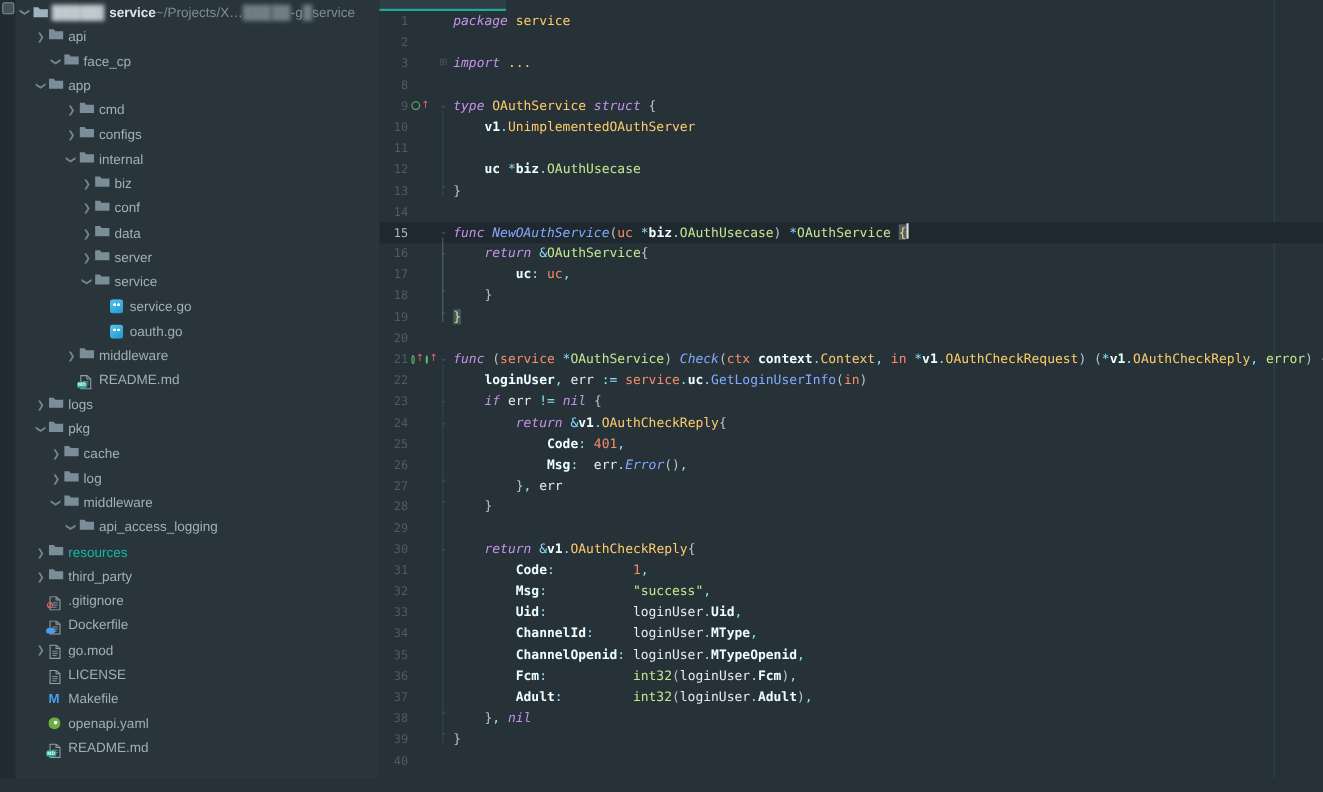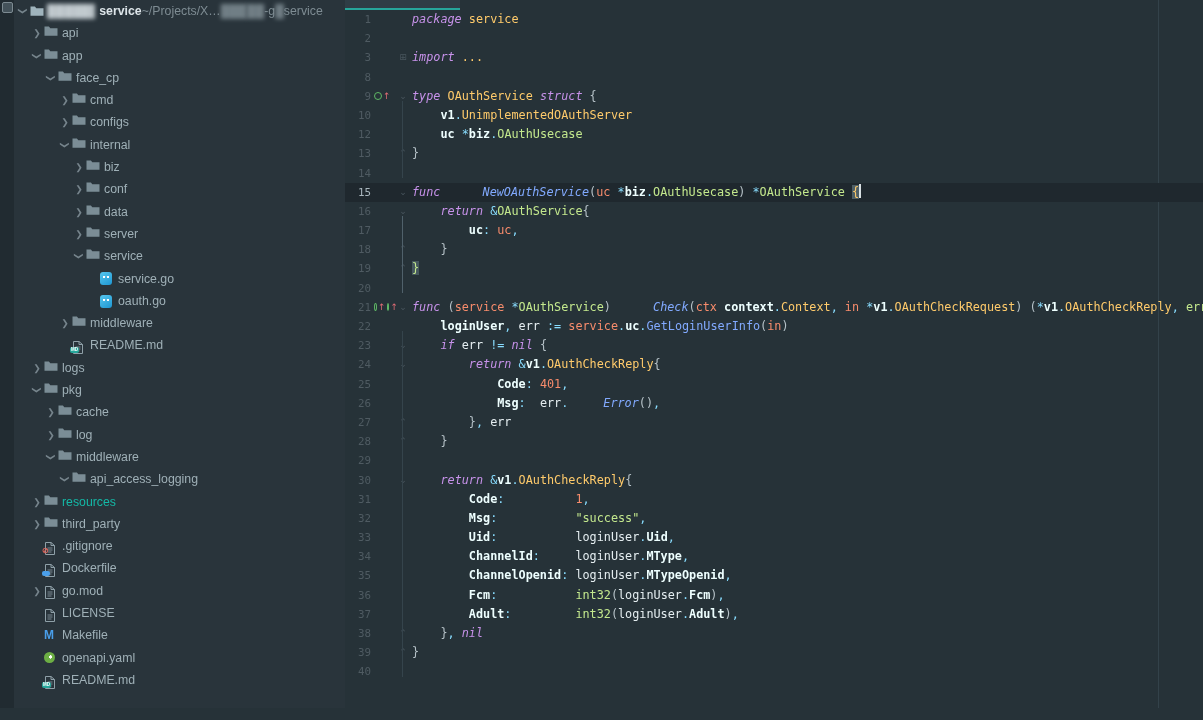--- a/index.html
+++ b/index.html
@@ -60,21 +60,21 @@
   .guide{position:absolute;left:57px;width:1px;background:#35444C;}
   .guide.strong{background:#50616B;}
 
   
   .gdot{width:8px;height:8px;border:1.6px solid #5FB865;border-radius:50%;display:inline-block;
         position:relative;box-sizing:border-box;}
   .garrow{color:#E06C75;font-size:9px;line-height:9px;font-family:"DejaVu Sans",sans-serif;}
 
   
   .k{color:#C792EA;font-style:italic;}
-  .f{color:#82AAFF;font-style:italic;margin-left:35px;}
+  .f{color:#82AAFF;font-style:italic;}
   .F{color:#82AAFF;}
   .t{color:#FFCB6B;}
   .g{color:#C3E88D;}
   .s{color:#C3E88D;}
   .n{color:#F78C6C;margin-top:12px;}
   .o{color:#89DDFF;}
   .p{color:#B6C2C8;}
   .w{color:#EEFFFF;font-weight:600;}
   .W{color:#E4EDF0;}
   .r{color:#F78C6C;}
@@ -109,37 +109,37 @@
         </div>
         <div class="trow" style="padding-left: 16px;">
           <span class="chev">❯</span>
           <span class="ficon">
             <span><svg width="14" height="12" viewBox="0 0 14 12">
                 <path d="M.5 1.5h4.4l1.4 1.8h7.2v7.4H.5z" fill="#7B8D96"></path>
               </svg></span>
           </span>
           <span class="tlabel">api</span>
         </div>
+        <div class="trow" style="padding-left: 30px;">
+          <span class="chev open">❯</span>
+          <span class="ficon">
+            <span><svg width="14" height="12" viewBox="0 0 14 12">
+                <path d="M.5 1.5h4.4l1.4 1.8h7.2v7.4H.5z" fill="#7B8D96"></path>
+              </svg></span>
+          </span>
+          <span class="tlabel">face_cp</span>
+        </div>
         <div class="trow" style="padding-left: 16px;">
           <span class="chev open">❯</span>
           <span class="ficon">
             <span><svg width="14" height="12" viewBox="0 0 14 12">
                 <path d="M.5 1.5h4.4l1.4 1.8h7.2v7.4H.5z" fill="#7B8D96"></path>
               </svg></span>
           </span>
           <span class="tlabel">app</span>
-        </div>
-        <div class="trow" style="padding-left: 30px;">
-          <span class="chev open">❯</span>
-          <span class="ficon">
-            <span><svg width="14" height="12" viewBox="0 0 14 12">
-                <path d="M.5 1.5h4.4l1.4 1.8h7.2v7.4H.5z" fill="#7B8D96"></path>
-              </svg></span>
-          </span>
-          <span class="tlabel">face_cp</span>
         </div>
         <div class="trow" style="padding-left: 44px;">
           <span class="chev">❯</span>
           <span class="ficon">
             <span><svg width="14" height="12" viewBox="0 0 14 12">
                 <path d="M.5 1.5h4.4l1.4 1.8h7.2v7.4H.5z" fill="#7B8D96"></path>
               </svg></span>
           </span>
           <span class="tlabel">cmd</span>
         </div>
@@ -386,20 +386,21 @@
   <div class="editor">
     <div class="tabstub"></div>
     <div class="marginguide"></div>
     <div class="lines" id="lines">
         <div class="cline"><span class="lnum">1</span><span class="lgut"></span><span class="lfold"></span><span class="lcode"><span class="k">package</span><span class="p"> </span><span class="t">service</span></span></div>
         <div class="cline"><span class="lnum">2</span><span class="lgut"></span><span class="lfold"></span><span class="lcode"></span></div>
         <div class="cline"><span class="lnum">3</span><span class="lgut"></span><span class="lfold">⊞</span><span class="lcode"><span class="k">import</span><span class="p"> </span><span class="t">...</span></span></div>
         <div class="cline"><span class="lnum">8</span><span class="lgut"></span><span class="lfold"></span><span class="lcode"></span></div>
         <div class="cline"><span class="lnum">9</span><span class="lgut"><span class="gdot"></span><span class="garrow">↑</span></span><span class="lfold">⌄</span><span class="lcode"><span class="k">type</span><span class="p"> </span><span class="t">OAuthService</span><span class="p"> </span><span class="k">struct</span><span class="p"> {</span></span></div>
         <div class="cline"><span class="lnum">10</span><span class="lgut"></span><span class="lfold"></span><span class="lcode"><span class="p">    </span><span class="w">v1</span><span class="o">.</span><span class="t">UnimplementedOAuthServer</span></span></div>
+        <div class="cline"><span class="lnum">11</span><span class="lgut"></span><span class="lfold"></span><span class="lcode"></span></div>
         <div class="cline"><span class="lnum">12</span><span class="lgut"></span><span class="lfold"></span><span class="lcode"><span class="p">    </span><span class="w">uc</span><span class="p"> </span><span class="o">*</span><span class="w">biz</span><span class="o">.</span><span class="g">OAuthUsecase</span></span></div>
         <div class="cline"><span class="lnum">13</span><span class="lgut"></span><span class="lfold">⌃</span><span class="lcode"><span class="p">}</span></span></div>
         <div class="cline"><span class="lnum">14</span><span class="lgut"></span><span class="lfold"></span><span class="lcode"></span></div>
         <div class="cline cur"><span class="lnum">15</span><span class="lgut"></span><span class="lfold">⌄</span><span class="lcode"><span class="k">func</span><span class="p"> </span><span class="f">NewOAuthService</span><span class="p">(</span><span class="r">uc</span><span class="p"> </span><span class="o">*</span><span class="w">biz</span><span class="o">.</span><span class="g">OAuthUsecase</span><span class="p">) </span><span class="o">*</span><span class="g">OAuthService</span><span class="p"> </span><span class="B">{</span><span class="caret"></span></span></div>
         <div class="cline"><span class="lnum">16</span><span class="lgut"></span><span class="lfold">⌄</span><span class="lcode"><span class="p">    </span><span class="k">return</span><span class="p"> </span><span class="o">&amp;</span><span class="g">OAuthService</span><span class="p">{</span></span></div>
         <div class="cline"><span class="lnum">17</span><span class="lgut"></span><span class="lfold"></span><span class="lcode"><span class="p">        </span><span class="w">uc</span><span class="o">:</span><span class="p"> </span><span class="r">uc</span><span class="o">,</span></span></div>
         <div class="cline"><span class="lnum">18</span><span class="lgut"></span><span class="lfold">⌃</span><span class="lcode"><span class="p">    }</span></span></div>
         <div class="cline"><span class="lnum">19</span><span class="lgut"></span><span class="lfold">⌃</span><span class="lcode"><span class="C">}</span></span></div>
         <div class="cline"><span class="lnum">20</span><span class="lgut"></span><span class="lfold"></span><span class="lcode"></span></div>
         <div class="cline"><span class="lnum">21</span><span class="lgut"><span class="gdot"></span><span class="garrow">↑</span><span class="gdot"></span><span class="garrow">↑</span></span><span class="lfold">⌄</span><span class="lcode"><span class="k">func</span><span class="p"> (</span><span class="r">service</span><span class="p"> </span><span class="o">*</span><span class="g">OAuthService</span><span class="p">) </span><span class="f">Check</span><span class="p">(</span><span class="r">ctx</span><span class="p"> </span><span class="w">context</span><span class="o">.</span><span class="t">Context</span><span class="o">,</span><span class="p"> </span><span class="r">in</span><span class="p"> </span><span class="o">*</span><span class="w">v1</span><span class="o">.</span><span class="t">OAuthCheckRequest</span><span class="p">) (</span><span class="o">*</span><span class="w">v1</span><span class="o">.</span><span class="t">OAuthCheckReply</span><span class="o">,</span><span class="p"> </span><span class="g">error</span><span class="p">) {</span></span></div>

